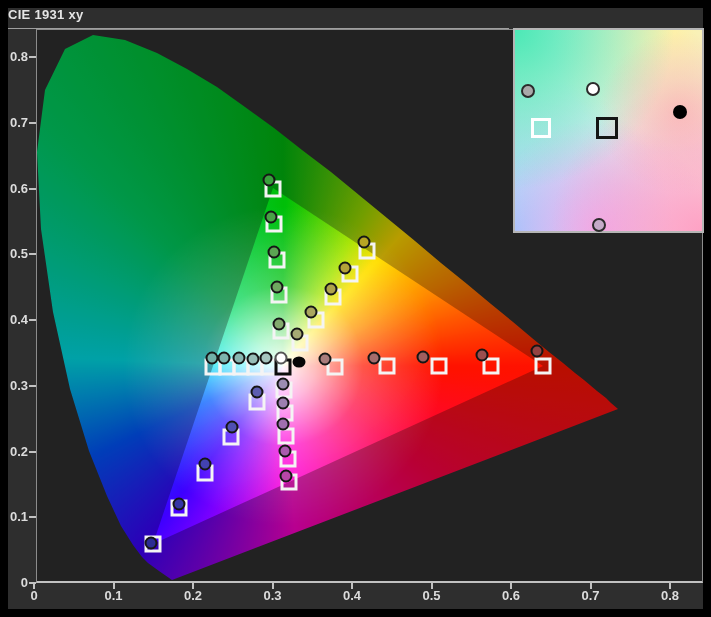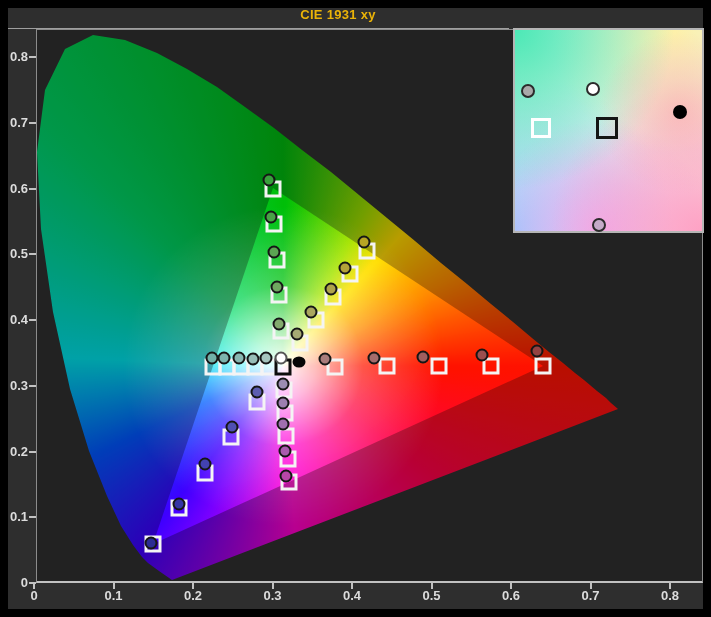--- a/index.html
+++ b/index.html
@@ -1,19 +1,19 @@
 <!DOCTYPE html>
 <html><head>
 <meta charset="utf-8">
 <style>
   html,body{margin:0;padding:0;background:#000;}
   .screen{position:relative;width:711px;height:617px;background:#2e2e2e;overflow:hidden;
           font-family:"Liberation Sans","DejaVu Sans",sans-serif;}
   .frame{position:absolute;inset:0;border:8px solid #000;box-sizing:border-box;z-index:40;pointer-events:none;}
-  .title{position:absolute;top:7px;left:8px;width:660px;text-align:center;color:#eab308;
+  .title{position:absolute;top:7px;left:8px;width:660px;color:#e5e5e5;
          font-size:13px;font-weight:600;letter-spacing:.3px;z-index:5;}
   .title-underline{position:absolute;top:28px;left:8px;width:501px;height:1px;background:#9f9f9f;z-index:5;}
   .plot-bg{position:absolute;left:37px;top:30px;width:665px;height:552px;background:#222;z-index:0;}
   .chroma{position:absolute;left:0;top:0;width:711px;height:617px;
     background:
       radial-gradient(circle at 283px 366px, rgba(255,255,255,.95) 0px, rgba(255,255,255,.72) 32px, rgba(255,255,255,.28) 80px, rgba(255,255,255,0) 160px),
       conic-gradient(from 0deg at 283px 366px,
         #00b80e 0deg, #9fdc00 28deg, #ffd800 42deg, #ff8a00 63deg, #ff1400 90deg,
         #ff0048 126deg, #ff00c8 176deg, #3c00ff 218deg, #0056ff 245deg,
         #00dfe8 272deg, #00d264 316deg, #00b80e 360deg);}

